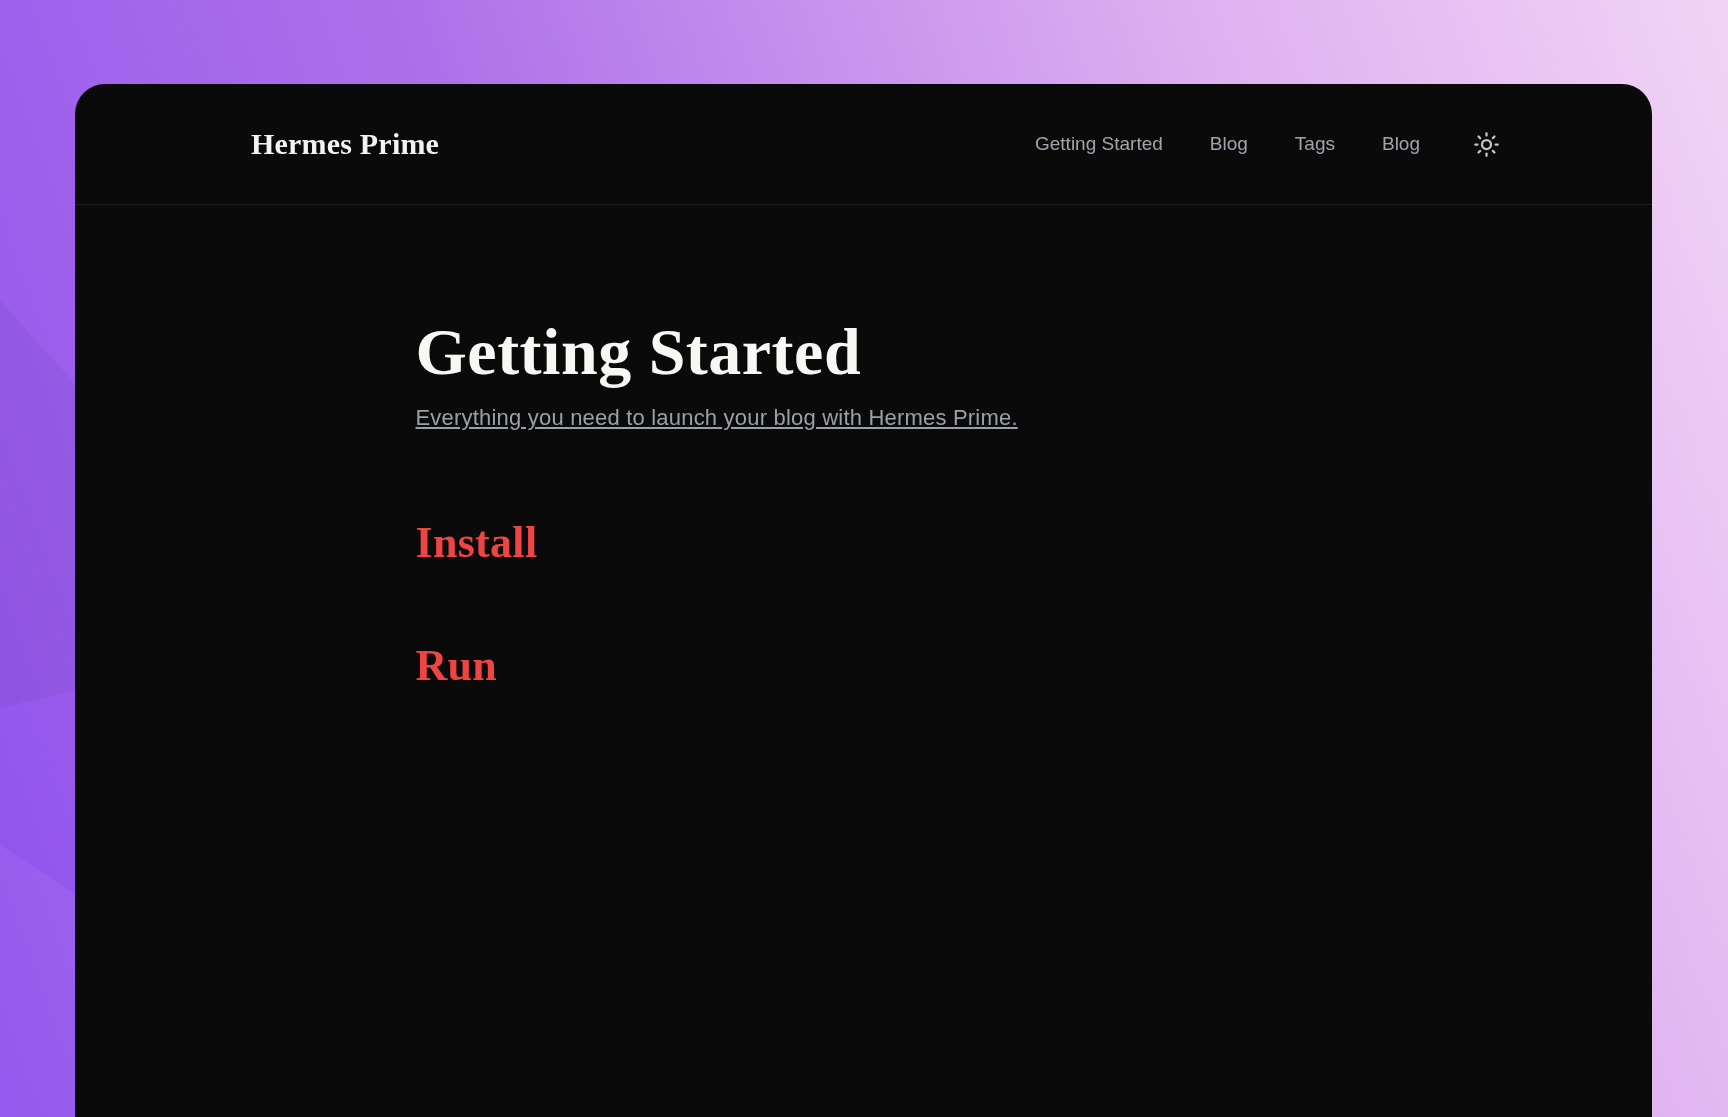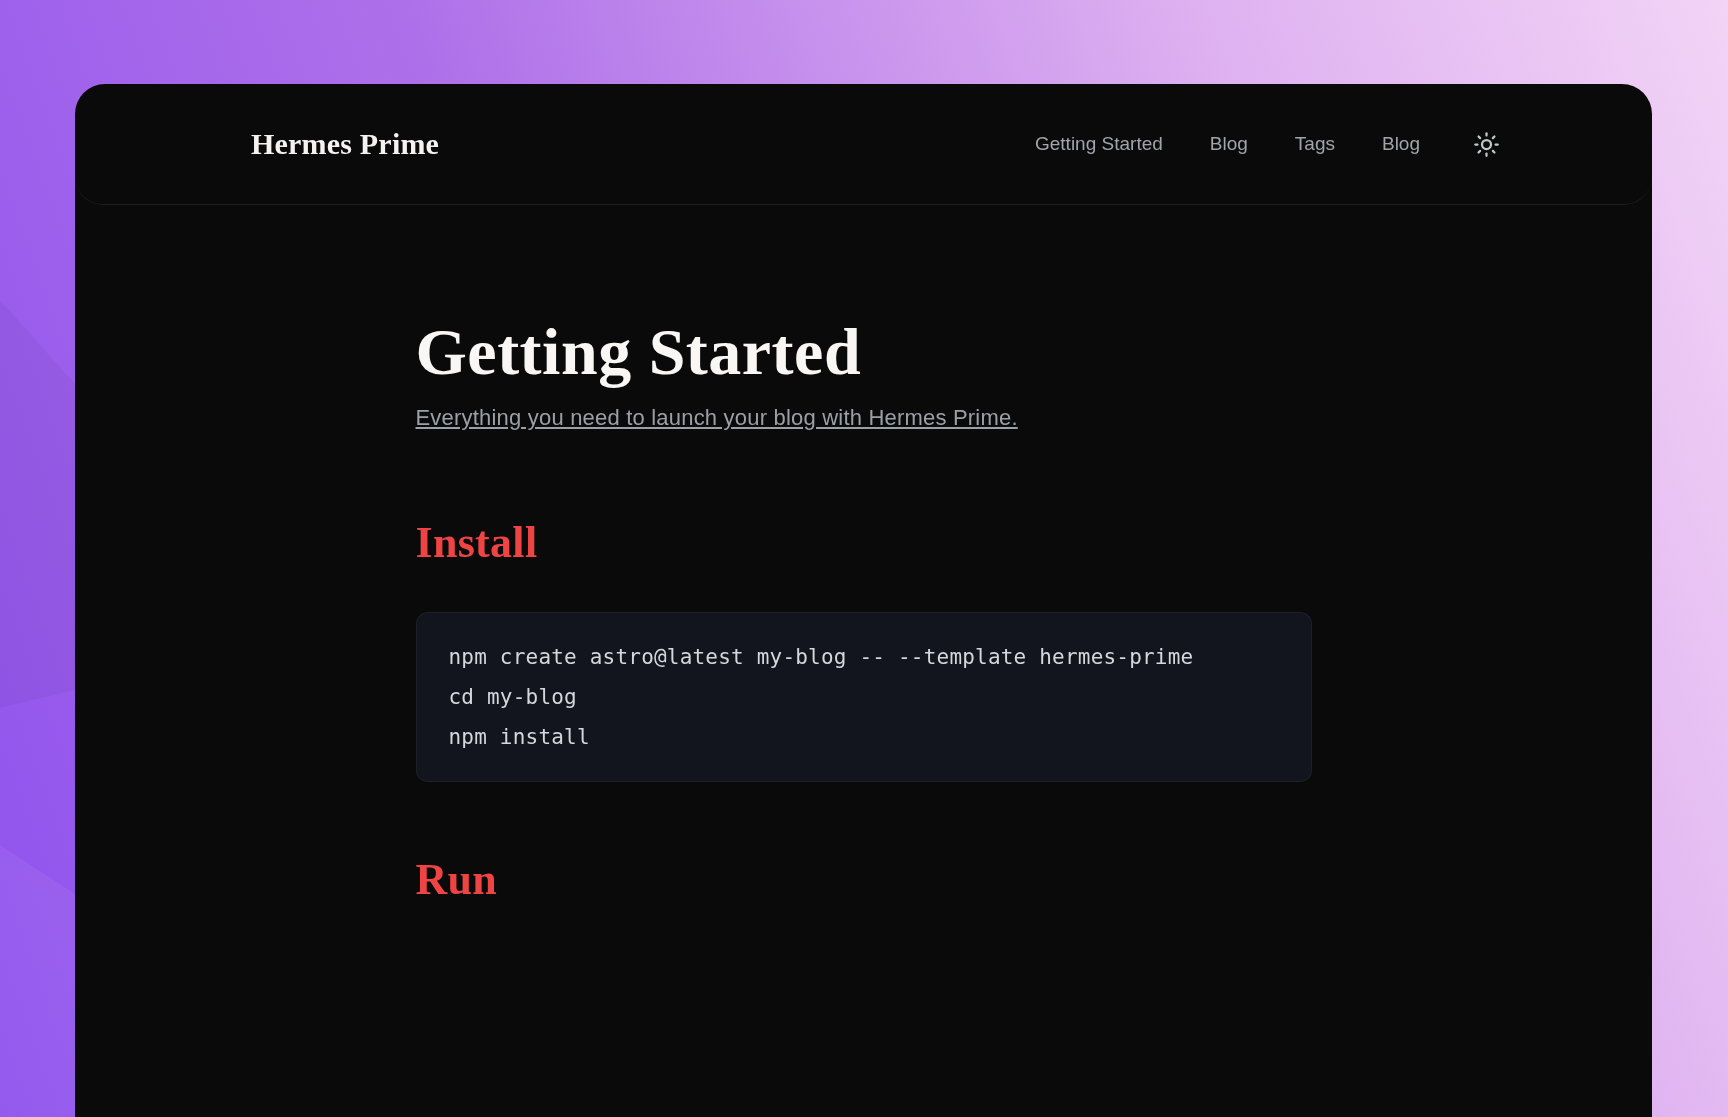--- a/index.html
+++ b/index.html
@@ -28,21 +28,20 @@
   }
 
   
   .site-header {
     height: 121px;
     display: flex;
     align-items: center;
     justify-content: space-between;
     padding: 0 148px 0 176px;
     border-bottom: 1px solid #1e1e20;
-    border-radius: 28px;
   }
   .logo {
     font-family: "Liberation Serif", "DejaVu Serif", serif;
     font-weight: 700;
     font-size: 30px;
     color: #f4f3f0;
     letter-spacing: 0.2px;
     cursor: pointer;
   }
   .nav { display: flex; align-items: center; gap: 47px; }
@@ -138,25 +137,20 @@
       </button>
     </nav>
   </header>
 
   <main class="content">
     <h1 class="page-title">Getting Started</h1>
     <p class="subtitle">Everything you need to launch your blog with Hermes Prime.</p>
 
     <section class="doc-section">
       <h2 class="section-heading">Install</h2>
-      <div class="code-block">
-        <div class="code-line">npm create astro@latest my-blog -- --template hermes-prime</div>
-        <div class="code-line">cd my-blog</div>
-        <div class="code-line">npm install</div>
-      </div>
     </section>
 
     <section class="doc-section">
       <h2 class="section-heading">Run</h2>
     </section>
   </main>
 
 </div>
 
 </body></html>

